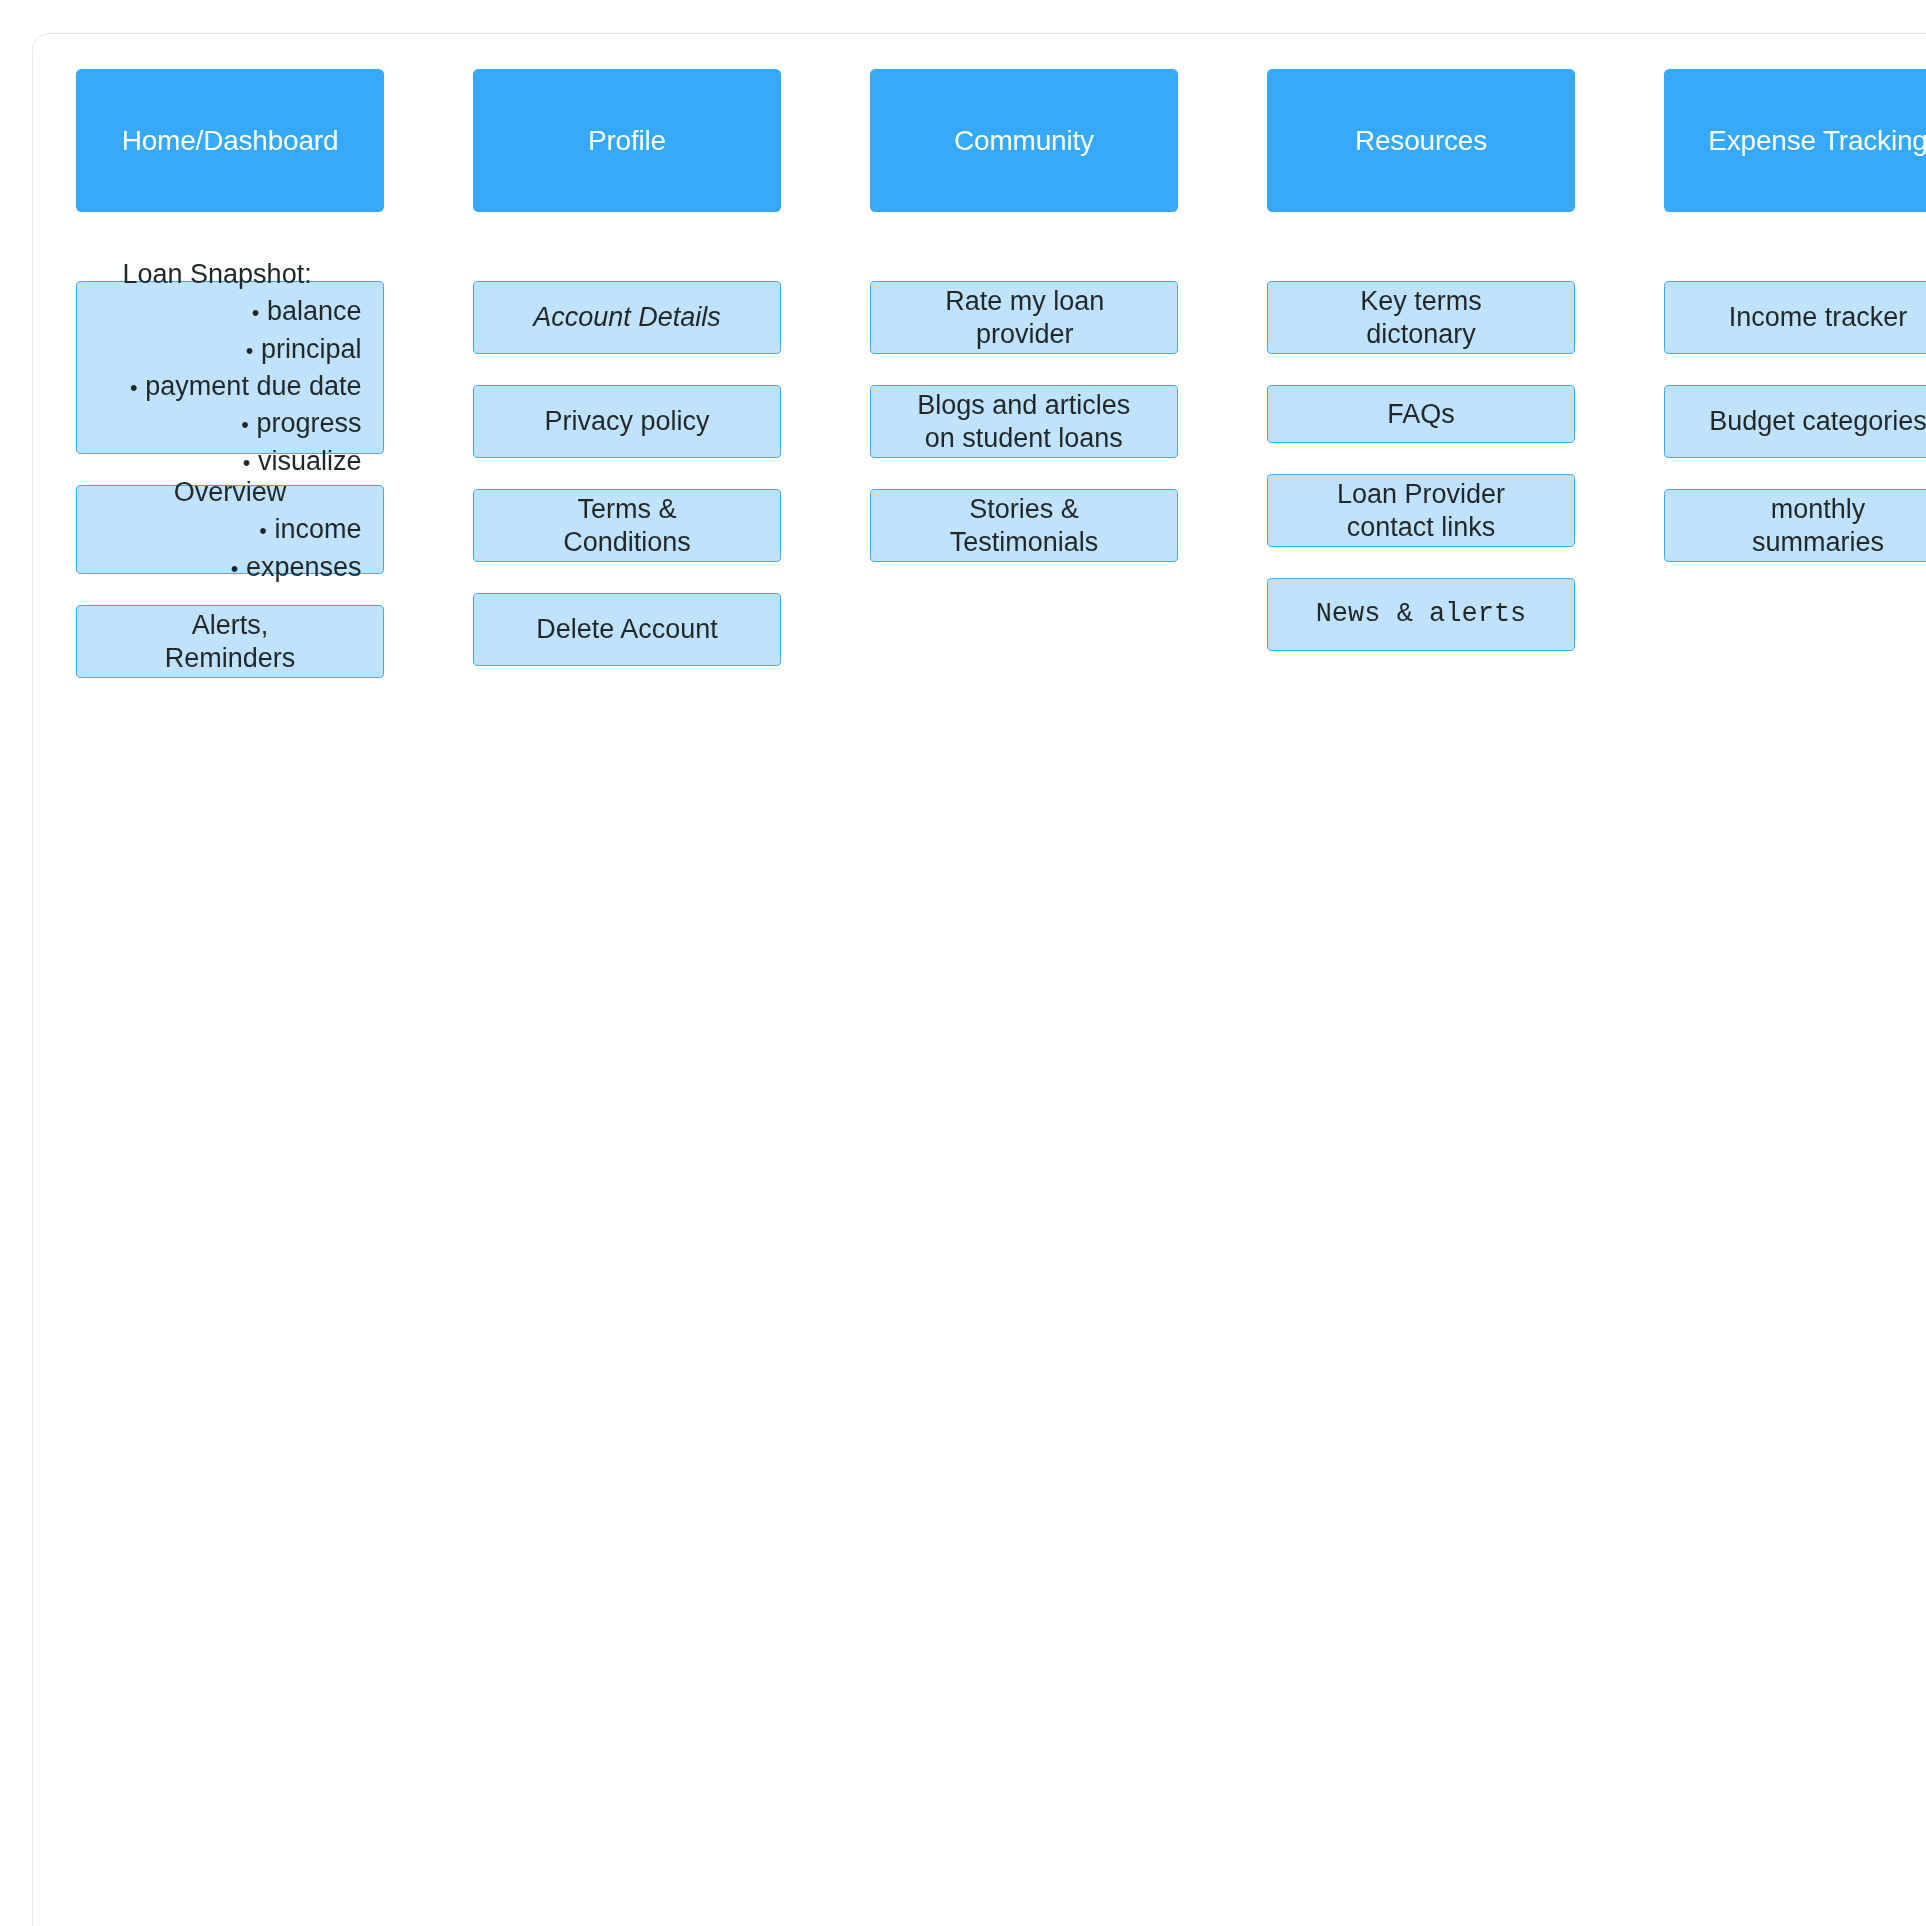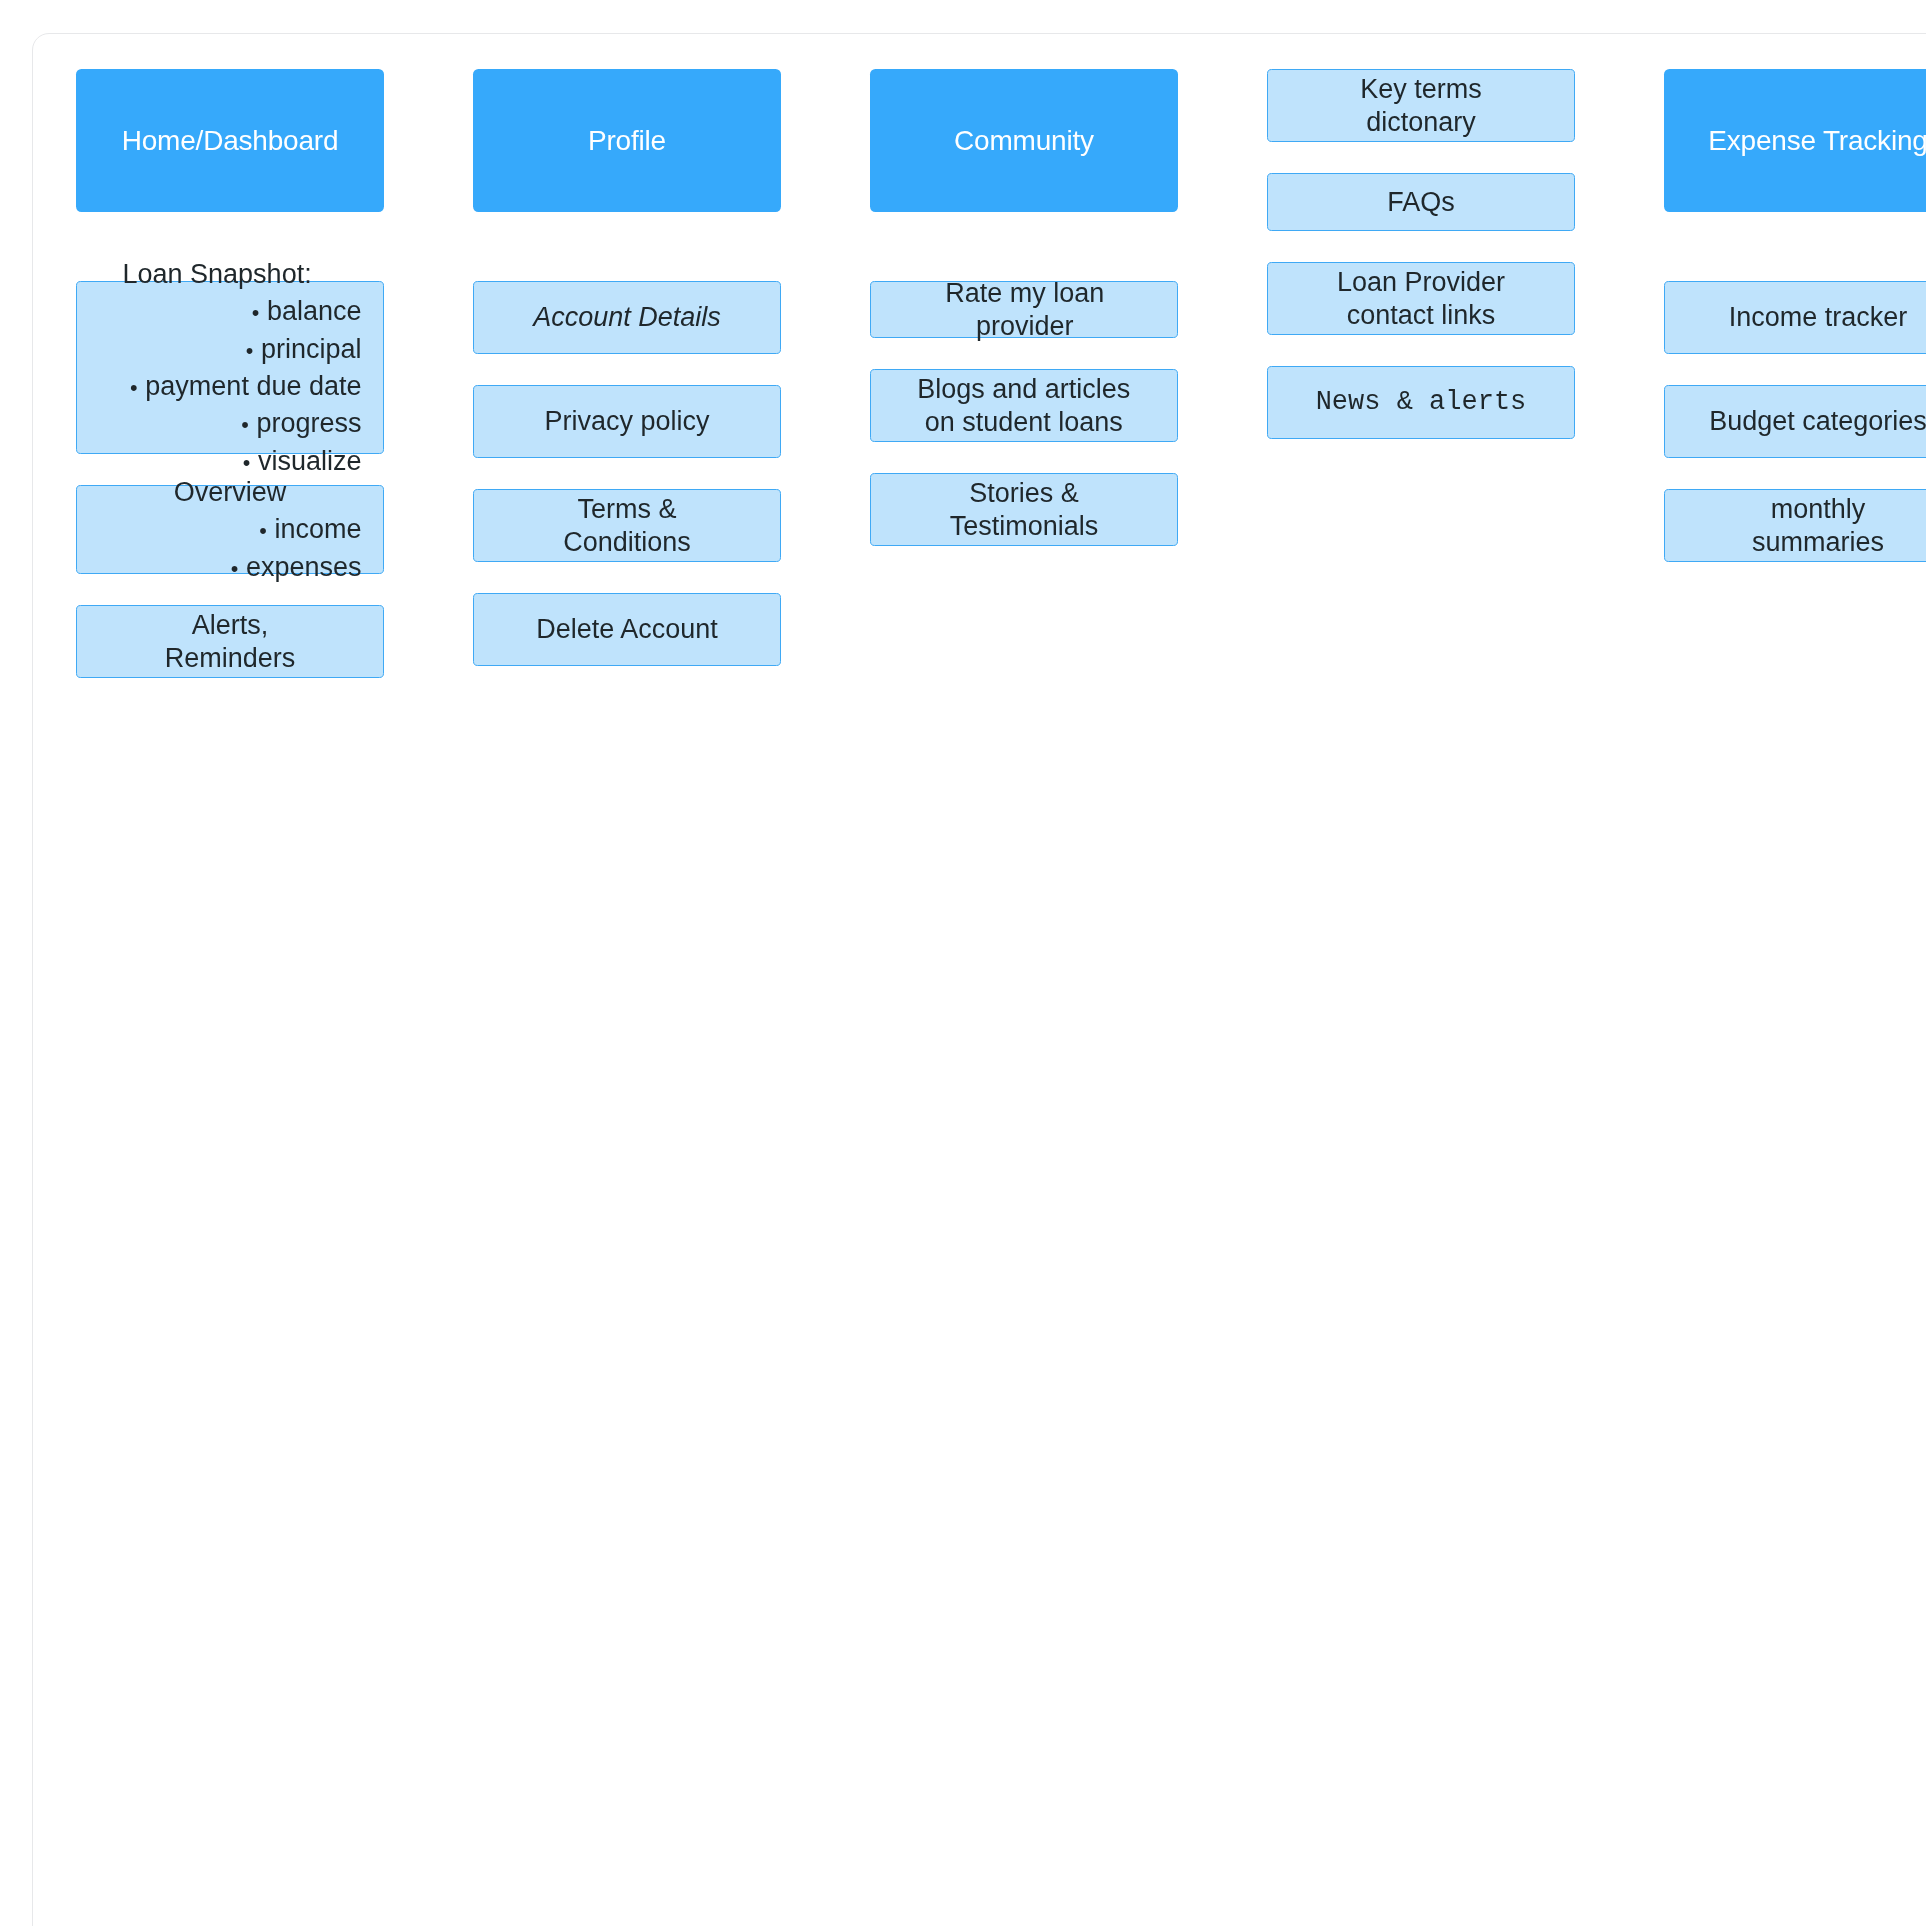--- a/index.html
+++ b/index.html
@@ -127,28 +127,29 @@
       <div class="column">
         <div class="header-card">Profile</div>
         <div class="card plain" style="height: 73px; font-style: italic;">Account Details</div>
         <div class="card plain" style="height: 73px;">Privacy policy</div>
         <div class="card plain" style="height: 73px;">Terms &amp;
 Conditions</div>
         <div class="card plain" style="height: 73px;">Delete Account</div>
       </div>
       <div class="column">
         <div class="header-card">Community</div>
-        <div class="card plain" style="height: 57px; padding-left: 10px;">Rate my loan
+        <div class="card plain" style="height: 73px; padding-left: 10px;">Rate my loan
 provider</div>
         <div class="card plain" style="height: 73px; padding-left: 8px;">Blogs and articles
 on student loans</div>
         <div class="card plain" style="height: 73px;">Stories &amp;
 Testimonials</div>
       </div>
       <div class="column">
+        <div class="header-card">Resources</div>
         <div class="card plain" style="height: 73px;">Key terms
 dictonary</div>
         <div class="card plain" style="height: 58px; text-align: right;">FAQs</div>
         <div class="card plain" style="height: 73px;">Loan Provider
 contact links</div>
         <div class="card plain" style="height: 73px; font-family: Liberation Mono, monospace;">News &amp; alerts</div>
       </div>
       <div class="column">
         <div class="header-card">Expense Tracking</div>
         <div class="card plain" style="height: 73px;">Income tracker</div>

